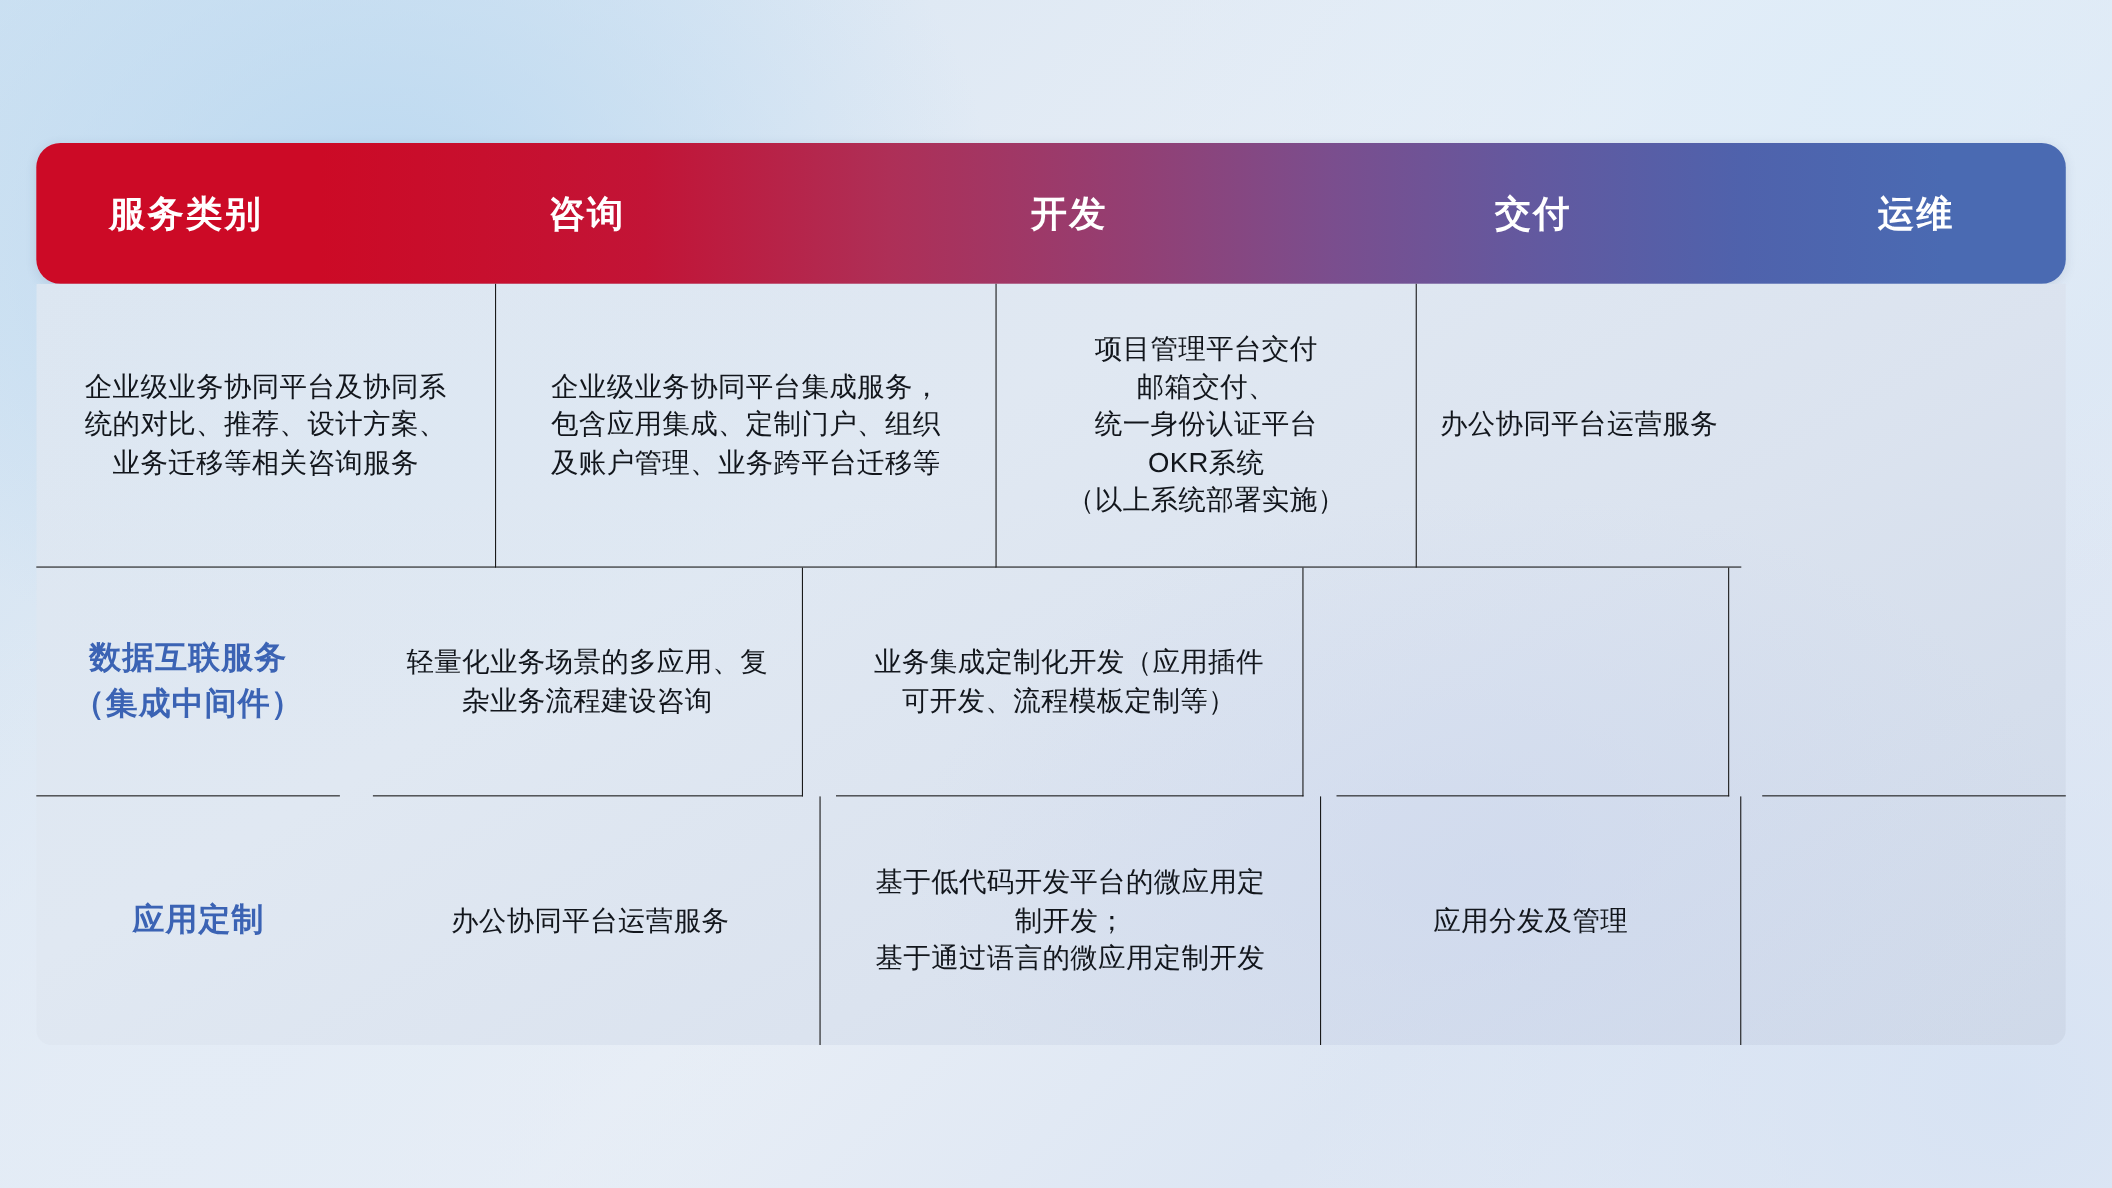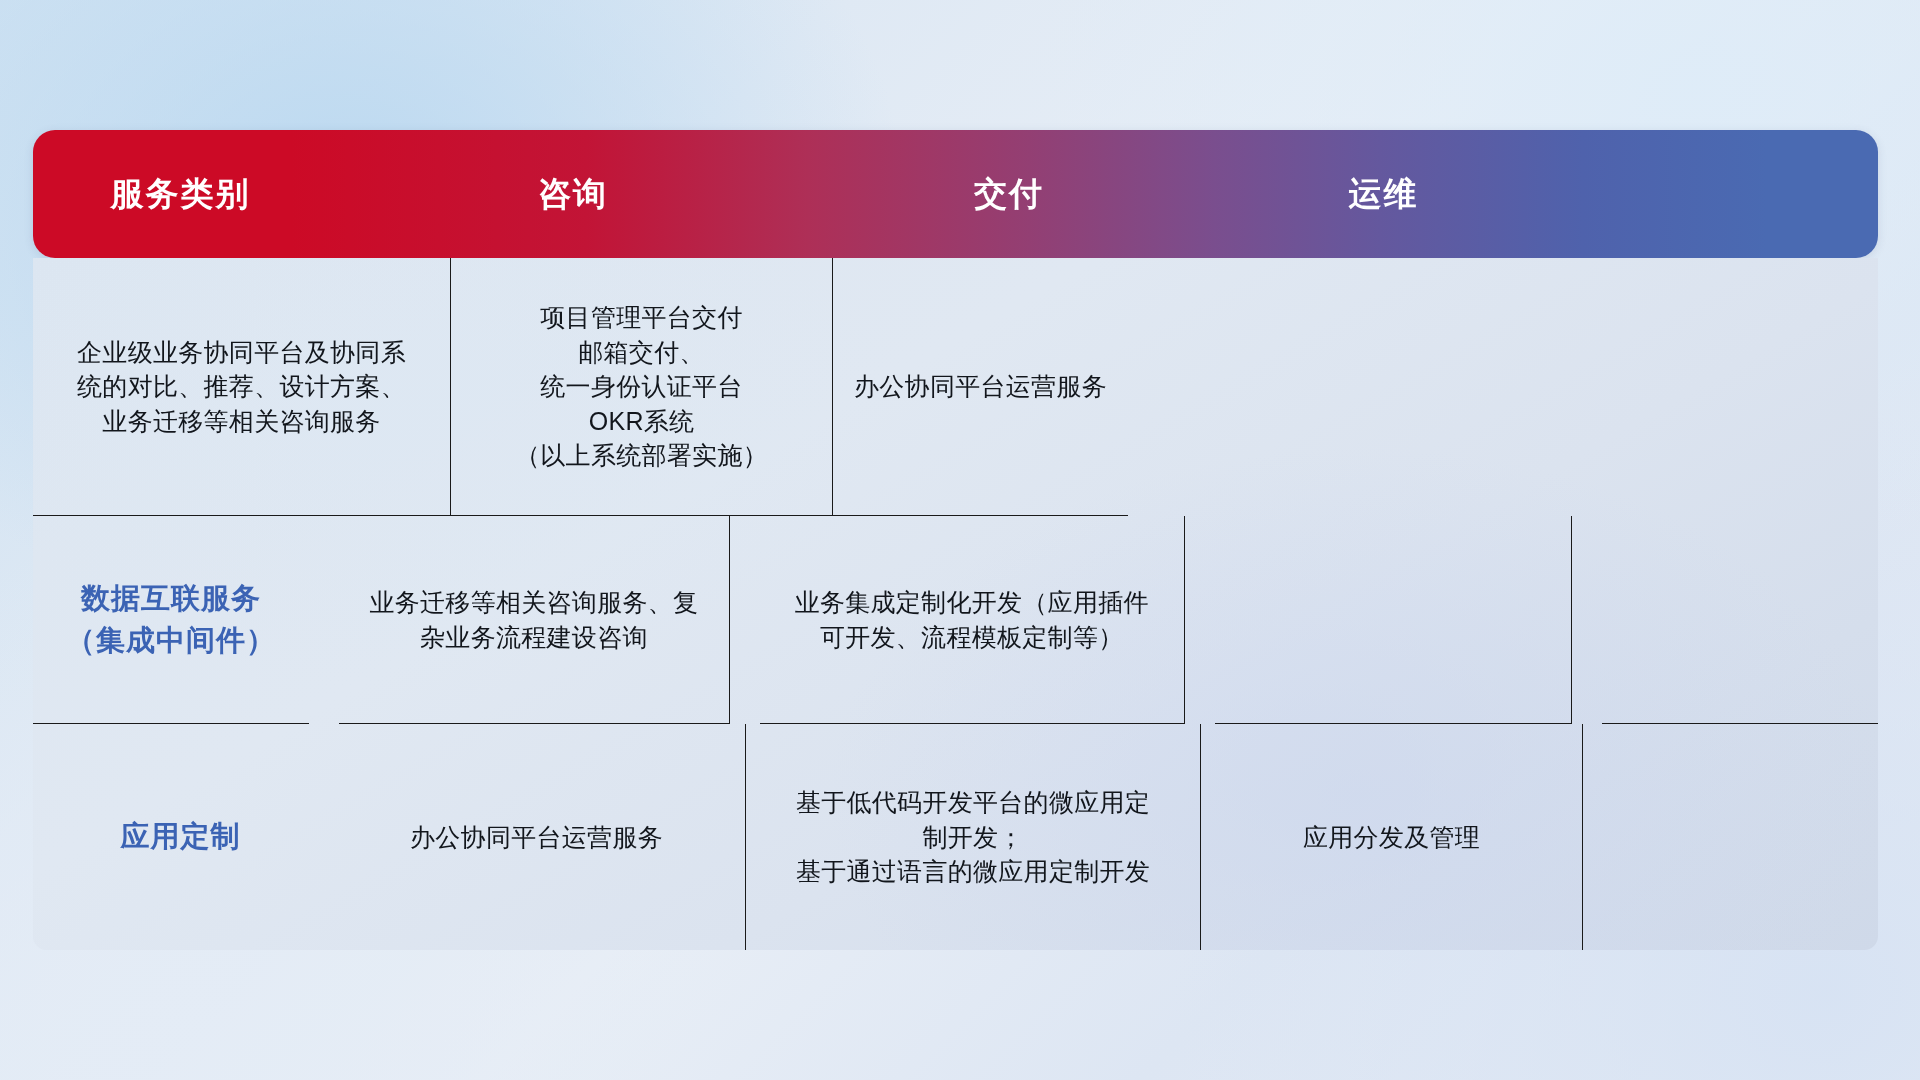--- a/index.html
+++ b/index.html
@@ -106,51 +106,57 @@
   }
 </style>
 </head>
 <body>
 
 <div class="table-wrap">
 
   <div class="thead">
     <div class="th" style="width:295px;">服务类别</div>
     <div class="th" style="width:418px;">咨询</div>
+    <div class="th" style="width:455px;">开发</div>
     <div class="th" style="width:382px;">交付</div>
     <div class="th" style="width:295px;">运维</div>
   </div>
 
   <div class="tbody">
 
     <div class="row row-1">
       <div class="cell vline hline" style="width:418px;">
         <span class="txt">企业级业务协同平台及协同系
 统的对比、推荐、设计方案、
 业务迁移等相关咨询服务</span>
+      </div>
+      <div class="cell vline hline" style="width:455px;">
+        <span class="txt">企业级业务协同平台集成服务，
+包含应用集成、定制门户、组织
+及账户管理、业务跨平台迁移等</span>
       </div>
       <div class="cell vline hline" style="width:382px;">
         <span class="txt">项目管理平台交付
 邮箱交付、
 统一身份认证平台
 OKR系统
 （以上系统部署实施）</span>
       </div>
       <div class="cell hline" style="width:295px;">
         <span class="txt">办公协同平台运营服务</span>
       </div>
     </div>
 
     <div class="row row-2">
       <div class="cell hline" style="width:295px;">
         <span class="cat">数据互联服务
 （集成中间件）</span>
       </div>
       <div class="cell vline hline" style="width:418px;">
-        <span class="txt">业务迁移等相关咨询服务、复
+        <span class="txt">轻量化业务场景的多应用、复
 杂业务流程建设咨询</span>
       </div>
       <div class="cell vline hline" style="width:455px;">
         <span class="txt">业务集成定制化开发（应用插件
 可开发、流程模板定制等）</span>
       </div>
       <div class="cell vline hline" style="width:382px;">
         <span class="txt"></span>
       </div>
       <div class="cell hline" style="width:295px;">

